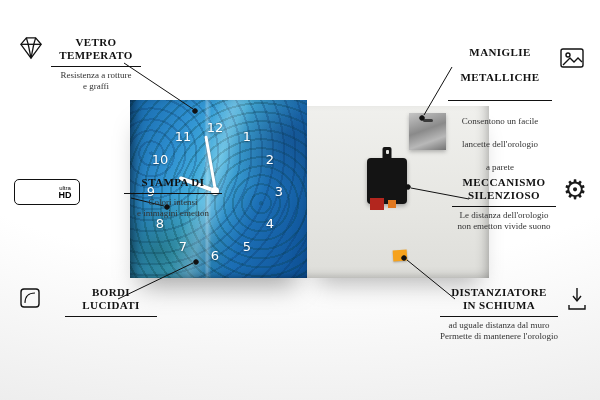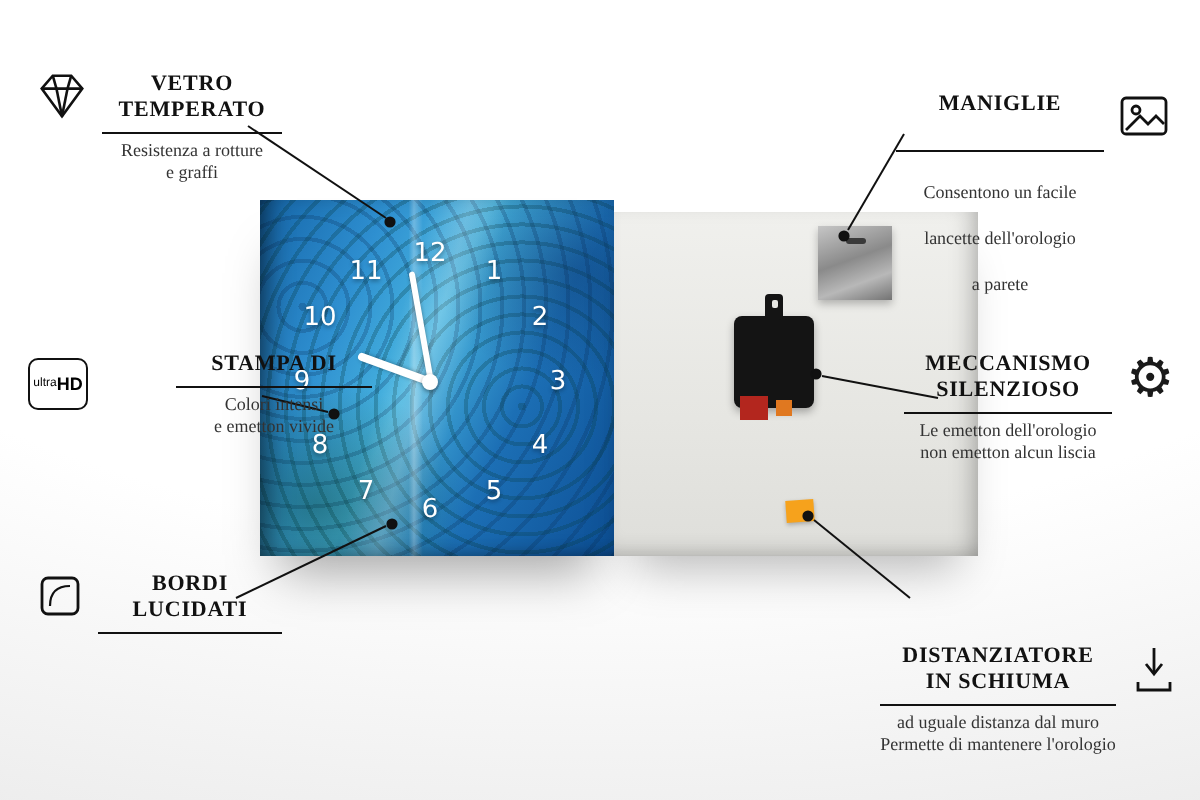--- a/index.html
+++ b/index.html
@@ -65,22 +65,22 @@
     transform:rotate(-4deg);box-shadow:0 1px 2px rgba(0,0,0,.25);}
   
   .callout{position:absolute;z-index:6;display:flex;align-items:flex-start;gap:7px;}
   .callout .txt{display:flex;flex-direction:column;align-items:center;}
   .c-title{font-weight:700;font-size:11px;line-height:13px;letter-spacing:.4px;
     color:#111;text-align:center;white-space:nowrap;}
   .c-rule{width:100%;height:0;border-top:1.6px solid #111;margin:4px 0 3px;}
   .c-sub{font-size:9px;line-height:11px;color:#333;text-align:right;white-space:nowrap;}
   .icon-wrap{flex:0 0 auto;}
   .hd-box{width:28px;height:24px;border:1.6px solid #111;border-radius:5px;
-    display:flex;flex-direction:row;align-items:center;justify-content:center;
-    font-family:"Liberation Sans",sans-serif;margin-top:3px;}
+    display:flex;flex-direction:column;align-items:center;justify-content:center;
+    font-family:"Liberation Sans",sans-serif;margin-top:3px;padding-left:36px;}
   .hd-box .u{font-size:6px;line-height:6px;}
   .hd-box .h{font-size:9px;line-height:9px;font-weight:700;}
   .gear{font-size:27px;line-height:27px;color:#1a1a1a;
     font-family:"DejaVu Sans",sans-serif;}
   
   .overlay{position:absolute;left:0;top:0;z-index:5;pointer-events:none;}
 </style>
 </head>
 <body>
 
@@ -153,67 +153,68 @@
 
   <div class="callout" style="left:14px;top:176px;">
     <span class="icon-wrap hd-box">
       <span class="u">ultra</span>
       <span class="h">HD</span>
     </span>
     <div class="txt" style="width:98px;margin-left:37px;">
       <span class="c-title">STAMPA DI</span>
       <div class="c-rule"></div>
       <span class="c-sub">Colori intensi</span>
-      <span class="c-sub">e emetton vivide</span>
+      <span class="c-sub">e immagini emetton</span>
     </div>
   </div>
 
   <div class="callout" style="left:18px;top:286px;">
     <span class="icon-wrap">
       <svg width="24" height="24" viewBox="0 0 24 24" fill="none" stroke="#111" stroke-width="1.4">
         <rect x="3" y="3" width="18" height="18" rx="3"></rect>
         <path d="M7 17 Q7 7 17 7" stroke-width="1.1"></path>
       </svg>
     </span>
-    <div class="txt" style="width:92px;">
+    <div class="txt" style="width:92px;margin-left:16px;">
       <span class="c-title">BORDI</span>
       <span class="c-title">LUCIDATI</span>
       <div class="c-rule"></div>
     </div>
   </div>
 
   <div class="callout" style="left:448px;top:46px;">
     <div class="txt" style="width:104px;gap:12px;">
       <span class="c-title">MANIGLIE</span>
+      <span class="c-title">METALLICHE</span>
       <div class="c-rule"></div>
       <span class="c-sub">Consentono un facile</span>
       <span class="c-sub">lancette dell'orologio</span>
       <span class="c-sub">a parete</span>
     </div>
     <span class="icon-wrap">
       <svg width="26" height="24" viewBox="0 0 26 24" fill="none" stroke="#111" stroke-width="1.4">
         <rect x="2" y="3" width="22" height="18" rx="2"></rect>
         <circle cx="9" cy="9" r="2"></circle>
         <path d="M4 19 L11 12 L15 16 L19 12 L23 16"></path>
       </svg>
     </span>
   </div>
 
   <div class="callout" style="left:452px;top:176px;">
     <div class="txt" style="width:104px;">
       <span class="c-title">MECCANISMO</span>
       <span class="c-title">SILENZIOSO</span>
       <div class="c-rule"></div>
-      <span class="c-sub">Le emetton dell'orologio</span>
-      <span class="c-sub">non emetton alcun liscia</span>
+      <span class="c-sub">Le distanza dell'orologio</span>
+      <span class="c-sub">non emetton vivide suono</span>
     </div>
     <span class="icon-wrap gear">⚙</span>
   </div>
 
-  <div class="callout" style="left:440px;top:286px;margin-top:36px;">
+  <div class="callout" style="left:440px;top:286px;">
     <div class="txt" style="width:118px;">
       <span class="c-title">DISTANZIATORE</span>
       <span class="c-title">IN SCHIUMA</span>
       <div class="c-rule"></div>
       <span class="c-sub">ad uguale distanza dal muro</span>
       <span class="c-sub">Permette di mantenere l'orologio</span>
     </div>
     <span class="icon-wrap">
       <svg width="24" height="26" viewBox="0 0 24 26" fill="none" stroke="#111" stroke-width="1.4">
         <line x1="12" y1="2" x2="12" y2="14"></line>

